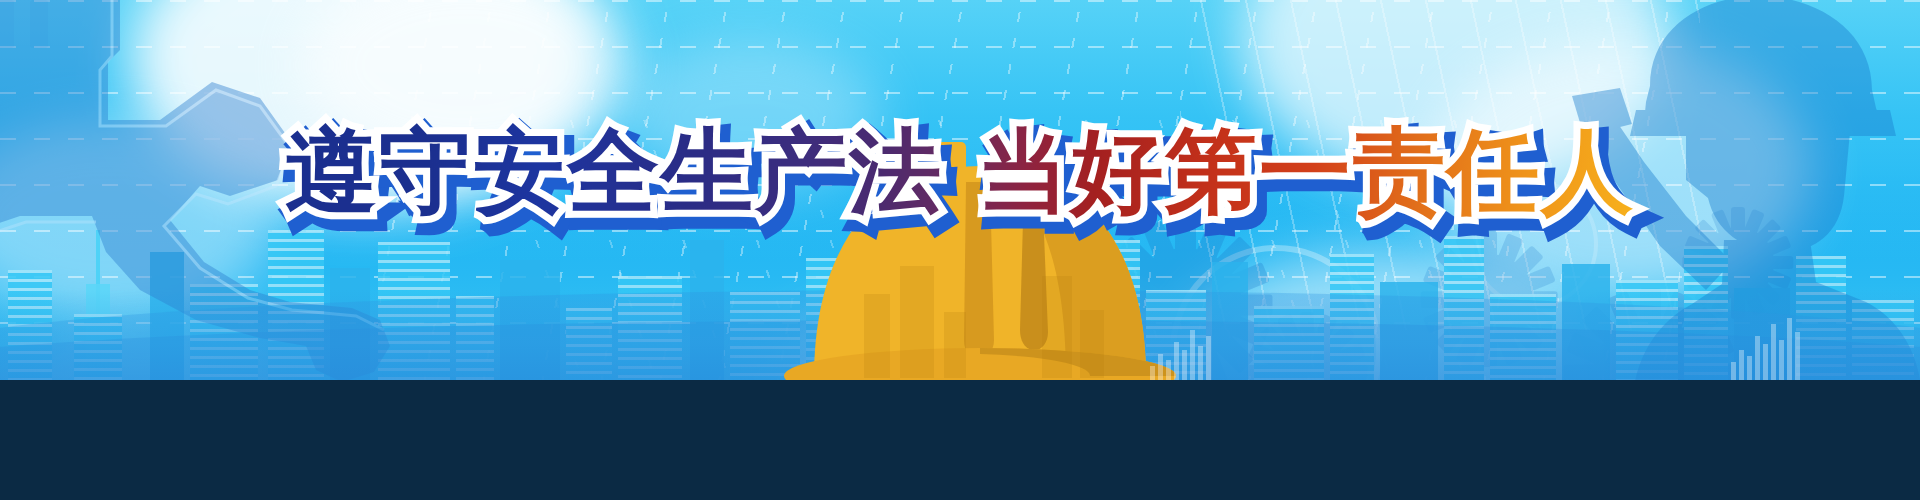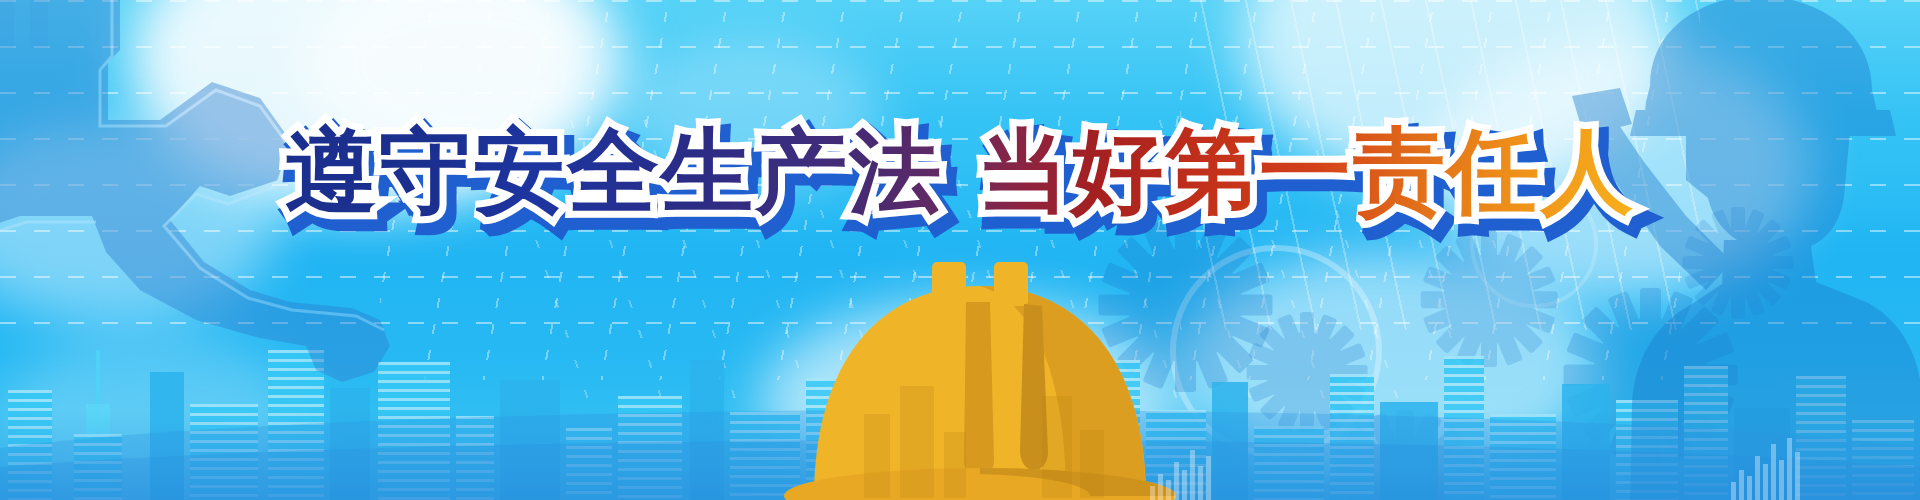--- a/index.html
+++ b/index.html
@@ -1,17 +1,17 @@
 <!DOCTYPE html>
 <html><head>
 <meta charset="utf-8">
 <style>
   html,body{margin:0;padding:0;background:#0b2a44;}
   .banner{
-    position:relative;width:1920px;height:500px;overflow:hidden;
+    position:relative;width:1920px;height:380px;overflow:hidden;
     font-family:"Liberation Sans","DejaVu Sans",sans-serif;
     background:linear-gradient(to bottom,#3fc7f4 0%,#29bdf5 22%,#1fb4f3 48%,#27b9f3 72%,#3ec5f2 100%);
   }
 
   
   .sky-top{position:absolute;inset:0 0 auto 0;height:260px;
     background:linear-gradient(to bottom,#56d2f7 0%,#35c3f5 45%,rgba(31,180,243,0) 100%);}
   .cloud{position:absolute;border-radius:50%;background:#ffffff;filter:blur(26px);pointer-events:none;}
   .cloud-a{left:130px;top:-90px;width:470px;height:300px;opacity:.88;}
   .cloud-b{left:300px;top:-40px;width:330px;height:210px;opacity:.62;}

